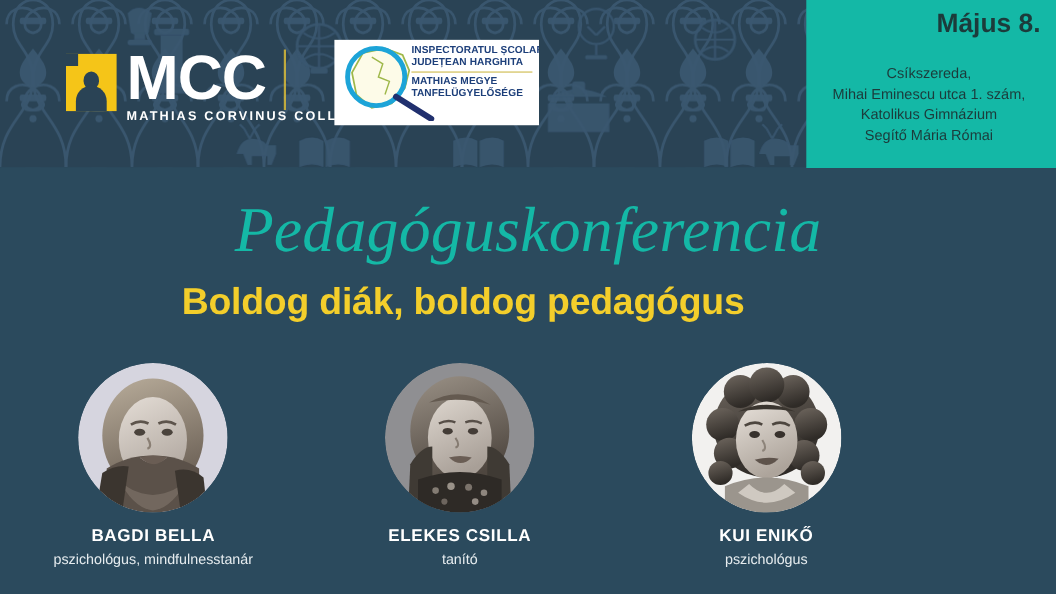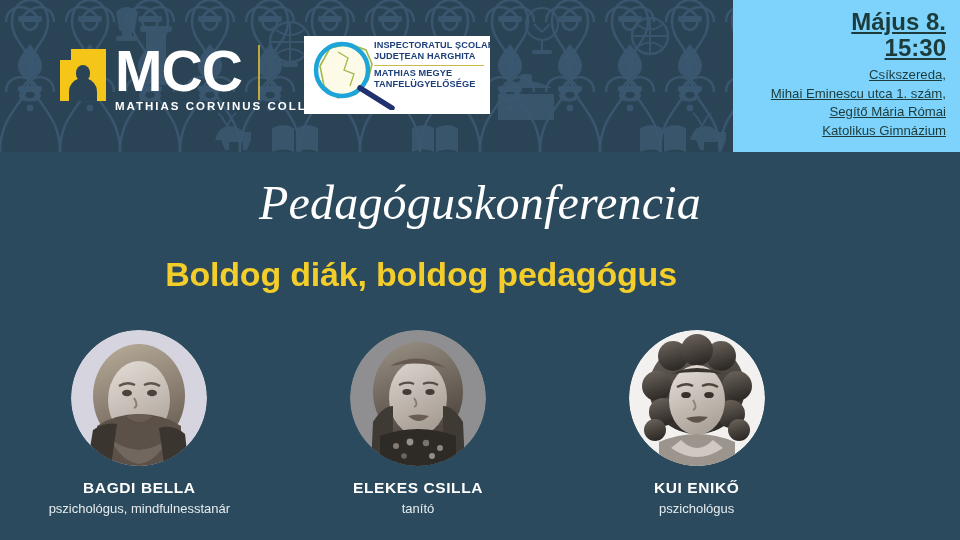--- a/index.html
+++ b/index.html
@@ -31,29 +31,29 @@
   .divider{position:absolute;left:258px;top:45px;width:2px;height:55px;background:#d9bb3a;opacity:.85;}
 
   
   .isj-logo{position:absolute;left:304px;top:36px;width:186px;height:78px;background:#ffffff;overflow:hidden;}
   .isj-logo .map{position:absolute;left:4px;top:4px;width:90px;height:70px;}
   .isj-txt{position:absolute;left:70px;top:4px;width:114px;}
   .isj-line{font-size:9.2px;font-weight:bold;color:#1d3f7a;letter-spacing:.1px;line-height:11.4px;white-space:nowrap;}
   .isj-rule{width:110px;height:1px;background:#cdb94a;margin:2px 0 2px 0;}
 
   
-  .banner{position:absolute;left:733px;top:0;width:227px;height:172px;background:#7dd3fc;
-          box-sizing:border-box;padding:9px 14px 8px 10px;text-align:right;color:#1f3a3a;text-decoration:underline;}
+  .banner{position:absolute;left:733px;top:0;width:227px;height:172px;background:#14b8a6;
+          box-sizing:border-box;padding:9px 14px 8px 10px;text-align:right;color:#1f3a3a;}
   .banner .date{font-size:24px;font-weight:bold;line-height:26px;color:#1c3b3b;}
-  .banner .addr{margin-top:5px;font-size:13.2px;line-height:18.5px;color:#1c3b3b;}
+  .banner .addr{margin-top:23px;font-size:13.2px;line-height:18.5px;color:#1c3b3b;text-align:center;}
 
   
   .title{position:absolute;left:0;top:175px;width:960px;text-align:center;
          font-family:"Liberation Serif", serif;font-style:italic;font-weight:normal;
-         font-size:48px;color:#ffffff;letter-spacing:.2px;}
+         font-size:58px;color:#14b8a6;letter-spacing:.2px;}
   .subtitle{position:absolute;left:0;top:255px;width:842px;text-align:center;
             font-size:34px;font-weight:bold;color:#f3ce2b;letter-spacing:-.2px;}
 
   
   .speakers{position:absolute;left:0;top:330px;width:836px;display:flex;}
   .speaker{flex:1;display:flex;flex-direction:column;align-items:center;}
   .avatar{width:136px;height:136px;border-radius:50%;overflow:hidden;position:relative;}
   .avatar svg{display:block;width:136px;height:136px;}
   .sp-name{margin-top:13px;font-size:15.5px;font-weight:bold;color:#ffffff;letter-spacing:.6px;}
   .sp-role{margin-top:4px;font-size:13px;color:#e6ecef;font-weight:normal;text-align:center;}
@@ -188,26 +188,25 @@
         <div class="isj-line">INSPECTORATUL ȘCOLAR</div>
         <div class="isj-line">JUDEȚEAN HARGHITA</div>
         <div class="isj-rule"></div>
         <div class="isj-line">MATHIAS MEGYE</div>
         <div class="isj-line">TANFELÜGYELŐSÉGE</div>
       </div>
     </div>
 
     <div class="banner">
       <div class="date">Május 8.</div>
-      <div class="date">15:30</div>
       <div class="addr">
         <div>Csíkszereda,</div>
         <div>Mihai Eminescu utca 1. szám,</div>
+        <div>Katolikus Gimnázium</div>
         <div>Segítő Mária Római</div>
-        <div>Katolikus Gimnázium</div>
       </div>
     </div>
   </div>
 
   <div class="title">Pedagóguskonferencia</div>
   <div class="subtitle">Boldog diák, boldog pedagógus</div>
 
   <div class="speakers">
 
     <div class="speaker">

